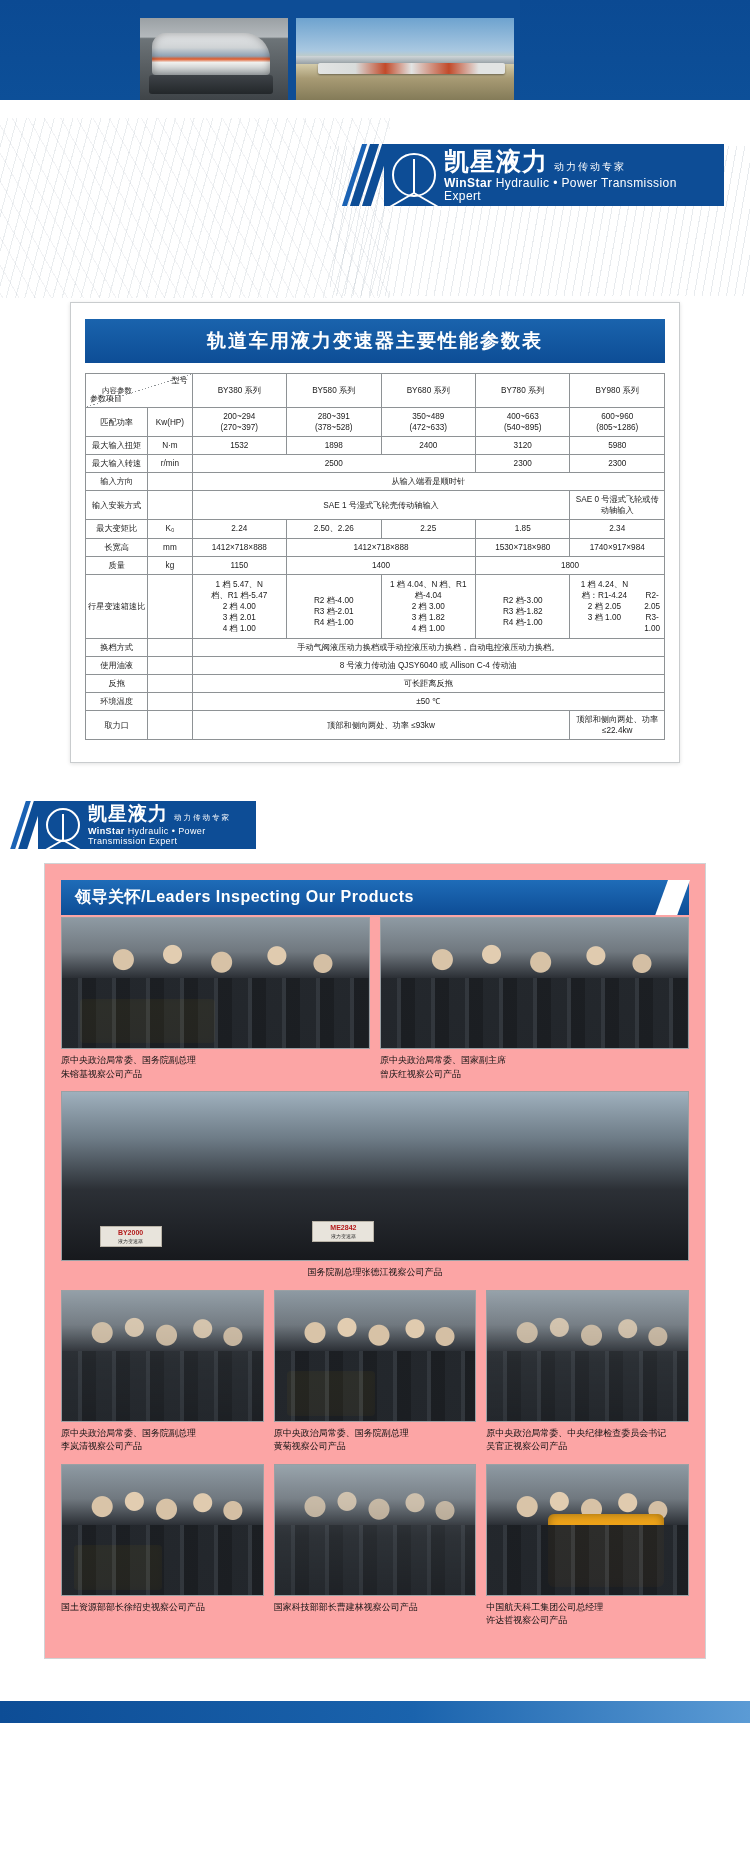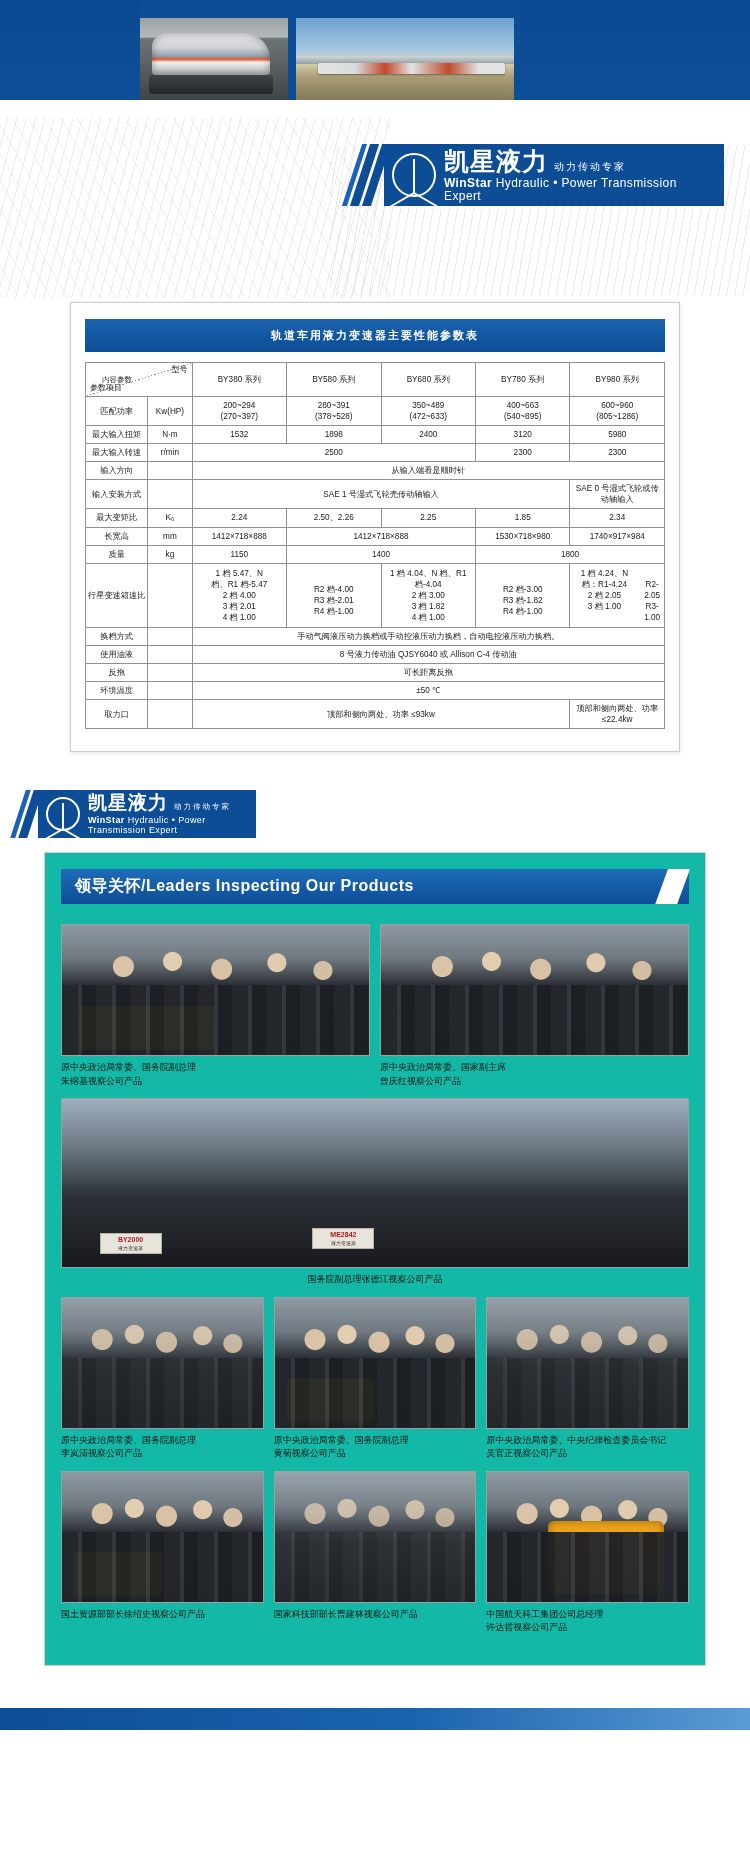--- a/index.html
+++ b/index.html
@@ -136,21 +136,21 @@
     margin: 0 auto;
     width: 610px;
     background: #ffffff;
     border: 1px solid #c9ccce;
     box-shadow: 0 1px 4px rgba(0,0,0,.12);
     padding: 16px 14px 22px 14px;
   }
   .card-wrap { padding: 4px 0 34px 0; background: #fff; }
   .table-title {
     background: linear-gradient(180deg,#1a63ad 0%, #0d4d96 100%);
-    color: #fff; text-align: center; font-size: 11px; font-weight: bold;
+    color: #fff; text-align: center; font-size: 19px; font-weight: bold;
     letter-spacing: 2px; padding: 9px 0; margin-bottom: 10px;
   }
   table.spec {
     width: 100%; border-collapse: collapse; font-size: 8.2px; color: #1a1a1a;
     table-layout: fixed;
   }
   table.spec td, table.spec th {
     border: 1px solid #8e9295; padding: 3px 2px; text-align: center; vertical-align: middle;
     line-height: 1.35; font-weight: normal;
   }
@@ -177,35 +177,35 @@
   .logo-leaders .logo-mark { width: 34px; height: 34px; }
   .logo-leaders .logo-mark::before,
   .logo-leaders .logo-mark::after,
   .logo-leaders .logo-mark span.third { height: 26px; }
   .logo-leaders .logo-cn { font-size: 19px; }
   .logo-leaders .logo-cn .sub { font-size: 7.5px; }
   .logo-leaders .logo-en { font-size: 9px; }
 
   .leaders-body {
     position: relative;
-    margin: 0 auto; width: 662px; background: #14b8a6;
+    margin: 0 auto; width: 662px; background: #fca5a5;
     border: 1px solid #d0d3d5;
     padding: 16px 16px 20px 16px;
   }
   .sec-title {
     background: linear-gradient(180deg,#1f6cb8 0%, #0d4d96 100%);
     color: #fff; font-size: 16px; font-weight: bold; letter-spacing: .5px;
     padding: 7px 14px; display: inline-block; position: relative;
     width: 100%;
   }
   .sec-title::after {
     content: ""; position: absolute; right: -1px; top: 0; width: 22px; height: 100%;
     background: #ffffff; transform: skewX(-20deg); transform-origin: top right;
   }
-  .grid { margin-top: 20px; }
+  .grid { margin-top: 2px; }
   .row3 { display: flex; gap: 10px; margin-bottom: 10px; }
   .cell { flex: 1; }
   .cell.wide { flex: 2.06; }
   .cell.wide2 { flex: 1.62; }
   .ph {
     width: 100%; height: 132px; border: 1px solid #9aa0a4; overflow: hidden; position: relative;
     background: #2a2f34;
   }
   .ph.tall { height: 170px; }
   .cap {

